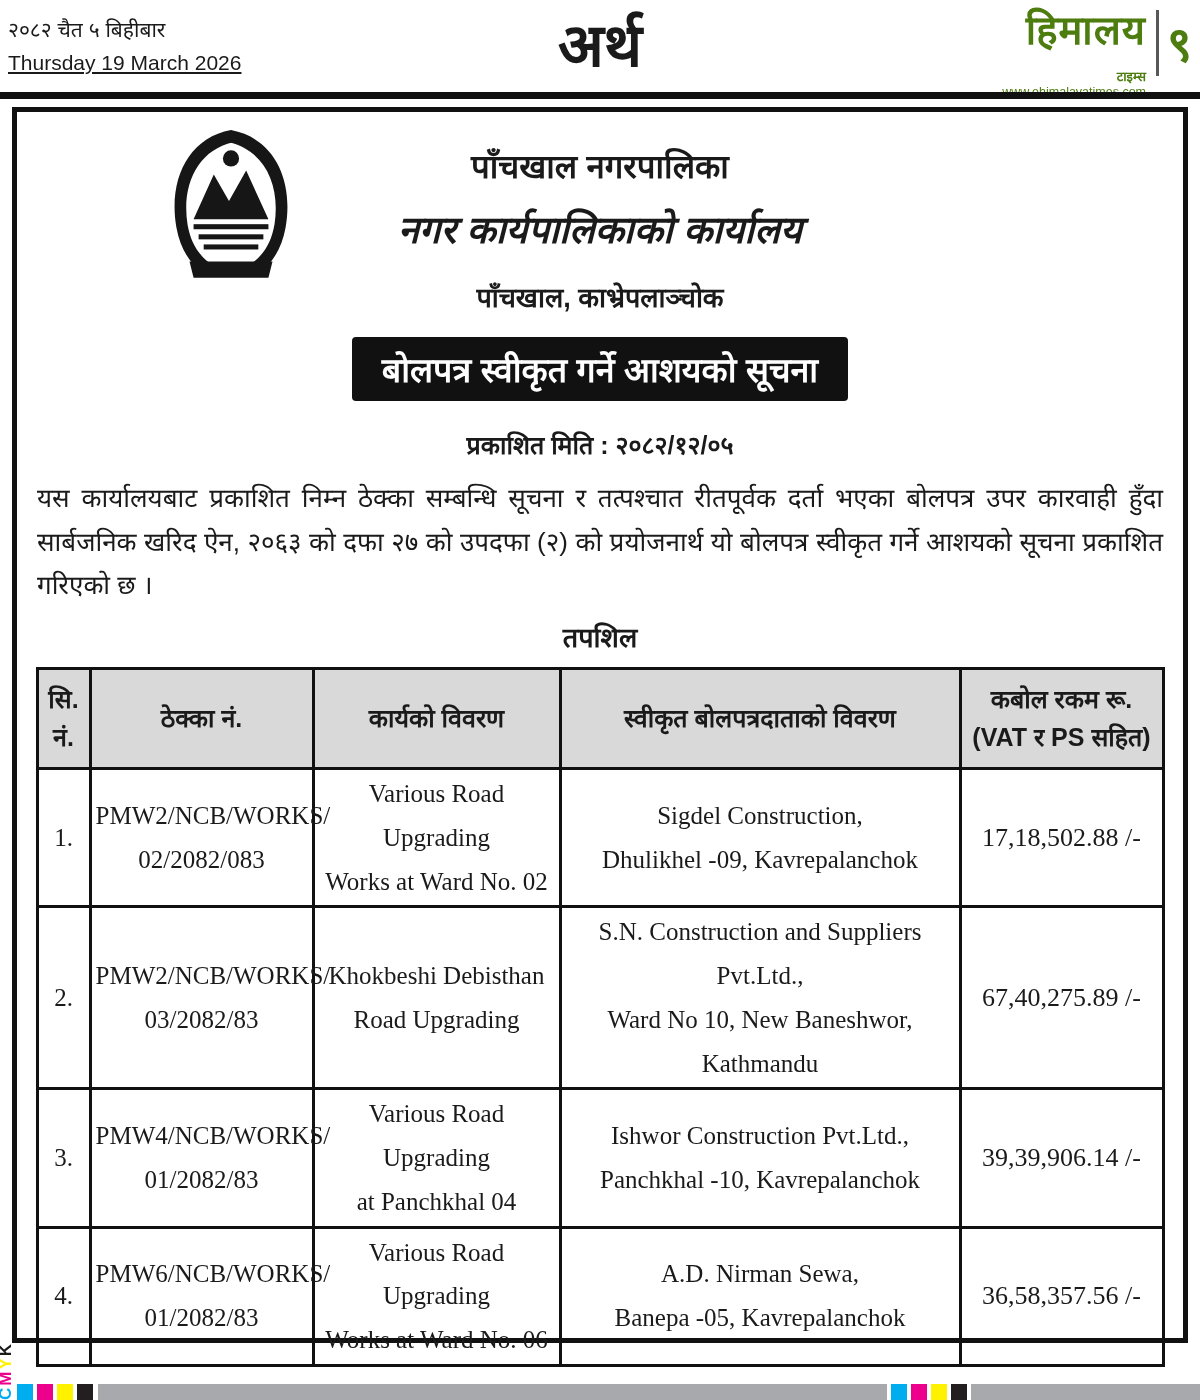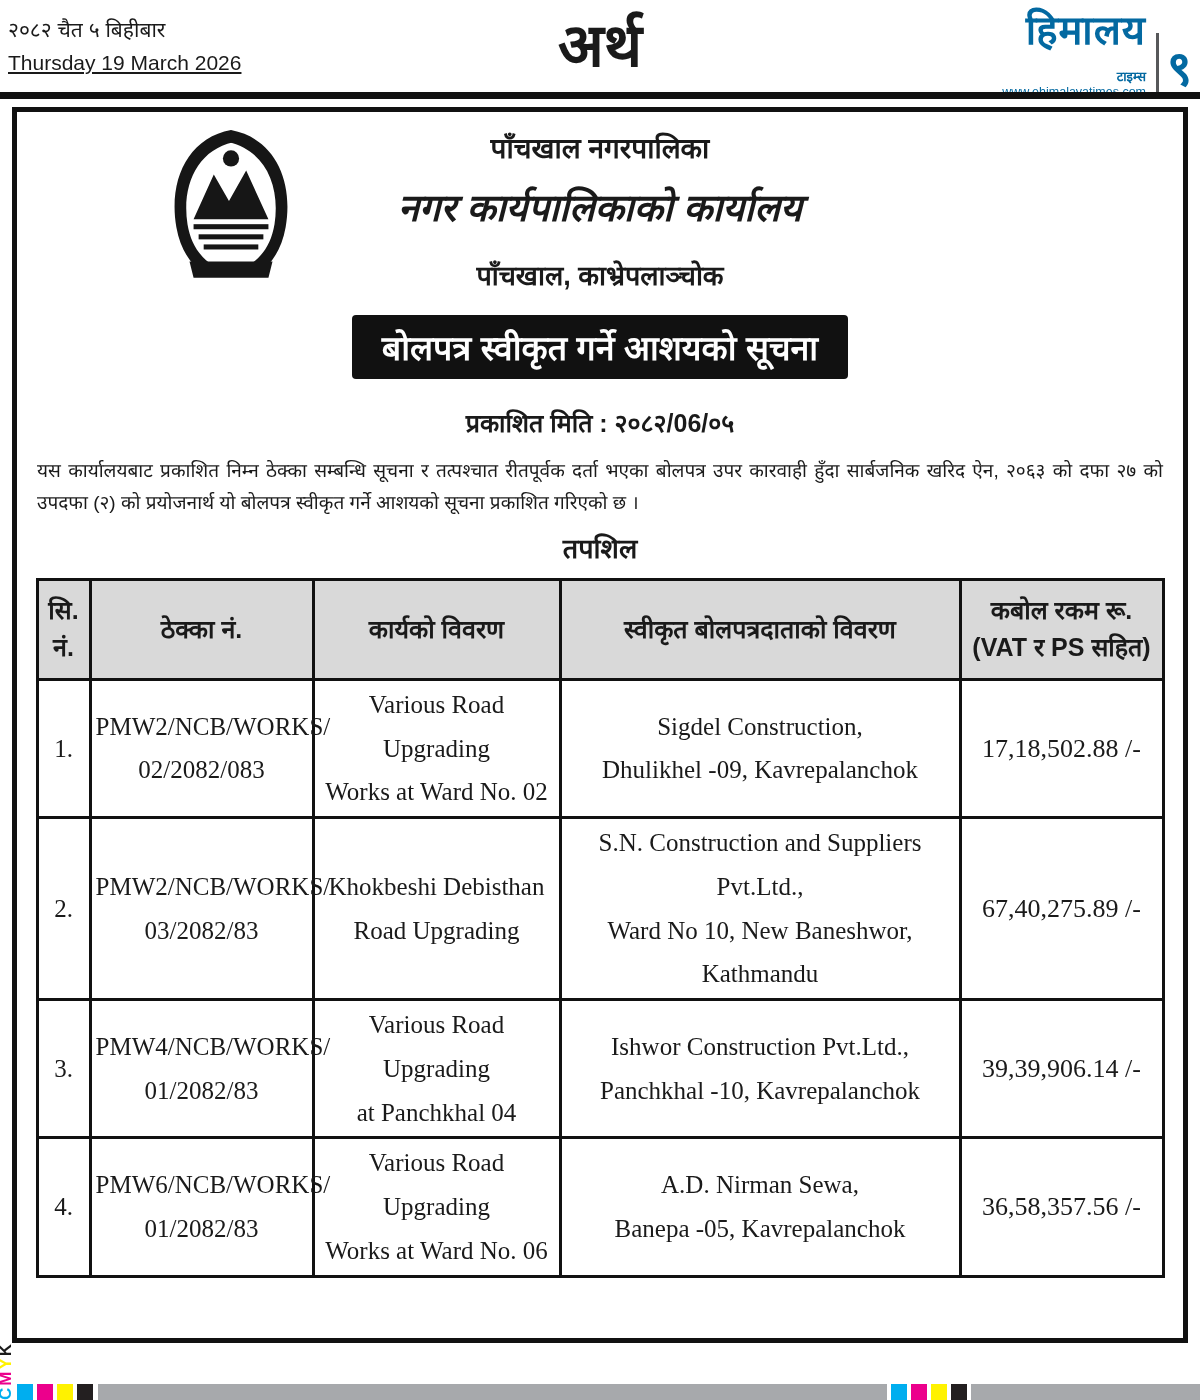--- a/index.html
+++ b/index.html
@@ -5,46 +5,46 @@
   html,body{margin:0;padding:0;background:#fff;}
   .page{
     position:relative;width:1200px;height:1400px;background:#fff;overflow:hidden;
     font-family:"Liberation Sans",sans-serif;color:#1a1a1a;
   }
   
   .date-block{position:absolute;left:8px;top:14px;line-height:1.55;}
   .date-np{font-size:21px;}
   .date-en{font-size:21px;text-decoration:underline;}
   .section-title{position:absolute;left:0;right:0;top:2px;text-align:center;font-size:60px;font-weight:bold;}
-  .masthead{position:absolute;right:8px;top:10px;display:flex;align-items:flex-end;color:#0369a1;}
+  .masthead{position:absolute;right:8px;top:10px;display:flex;align-items:flex-start;color:#4d7c0f;}
   .masthead-text{text-align:right;line-height:1;}
   .masthead-name{font-size:40px;font-weight:bold;letter-spacing:1px;}
   .masthead-sub{font-size:13px;font-weight:bold;margin-top:20px;}
   .masthead-url{font-size:12.5px;margin-top:3px;}
   .masthead-sep{width:3px;height:66px;background:#57585a;margin:0 8px 0 10px;}
   .masthead-page{font-size:48px;font-weight:bold;}
   .top-rule{position:absolute;left:0;top:92px;width:1200px;height:7px;background:#111;}
   
   .notice-box{
     position:absolute;left:12px;top:107px;width:1176px;height:1236px;
     border:5px solid #111;box-sizing:border-box;background:#fff;
   }
   .emblem{position:absolute;left:138px;top:10px;width:152px;height:172px;}
   .head-center{text-align:center;}
-  .muni-name{font-size:28px;font-weight:bold;margin-top:16px;}
+  .muni-name{font-size:33px;font-weight:bold;margin-top:31px;}
   .office-name{font-size:38px;font-weight:bold;margin-top:14px;font-style:italic;}
   .addr1{font-size:27px;font-weight:bold;margin-top:24px;}
   .addr2{font-size:27px;font-weight:bold;margin-top:12px;}
   .banner{
     display:inline-block;background:#111;color:#fff;border-radius:4px;
     font-size:34px;font-weight:bold;padding:9px 30px;margin-top:22px;
   }
   .published{font-size:25px;font-weight:bold;margin-top:26px;}
   .body-par{
-    font-size:19px;line-height:1.68;text-align:justify;margin:16px 20px 0 20px;
+    font-size:26px;line-height:1.68;text-align:justify;margin:16px 20px 0 20px;
   }
   .details-heading{font-size:27px;font-weight:bold;text-align:center;margin-top:10px;}
   
   table.notice-table{border-collapse:collapse;margin:12px auto 0 auto;table-layout:fixed;width:1126px;}
   .notice-table th,.notice-table td{
     border:3px solid #111;text-align:center;vertical-align:middle;
     white-space:pre-line;padding:2px 4px;box-sizing:border-box;
   }
   .notice-table thead th{background:#d9d9d9;height:100px;font-size:25px;font-weight:bold;line-height:1.5;}
   .notice-table td{height:95px;font-family:"Liberation Serif",serif;font-size:25px;line-height:1.75;}
@@ -110,21 +110,21 @@
       <path d="M34 138 L116 138 L112 154 L38 154 Z" fill="#161616"></path>
     </svg>
 
     <div class="head-center">
       <div class="muni-name">पाँचखाल नगरपालिका</div>
       <div class="office-name">नगर कार्यपालिकाको कार्यालय</div>
       <div class="addr1">पाँचखाल, काभ्रेपलाञ्चोक</div>
       <div>
         <span class="banner">बोलपत्र स्वीकृत गर्ने आशयको सूचना</span>
       </div>
-      <div class="published">प्रकाशित मिति : २०८२/06/०५</div>
+      <div class="published">प्रकाशित मिति : २०८२/१२/०५</div>
     </div>
 
     <div class="body-par">यस कार्यालयबाट प्रकाशित निम्न ठेक्का सम्बन्धि सूचना र तत्पश्चात रीतपूर्वक दर्ता भएका बोलपत्र उपर कारवाही हुँदा सार्बजनिक खरिद ऐन, २०६३ को दफा २७ को उपदफा (२) को प्रयोजनार्थ यो बोलपत्र स्वीकृत गर्ने आशयको सूचना प्रकाशित गरिएको छ ।</div>
 
     <div class="details-heading">तपशिल</div>
 
     <table class="notice-table">
       <colgroup>
         <col class="col-sn">
           <col class="col-contract">

